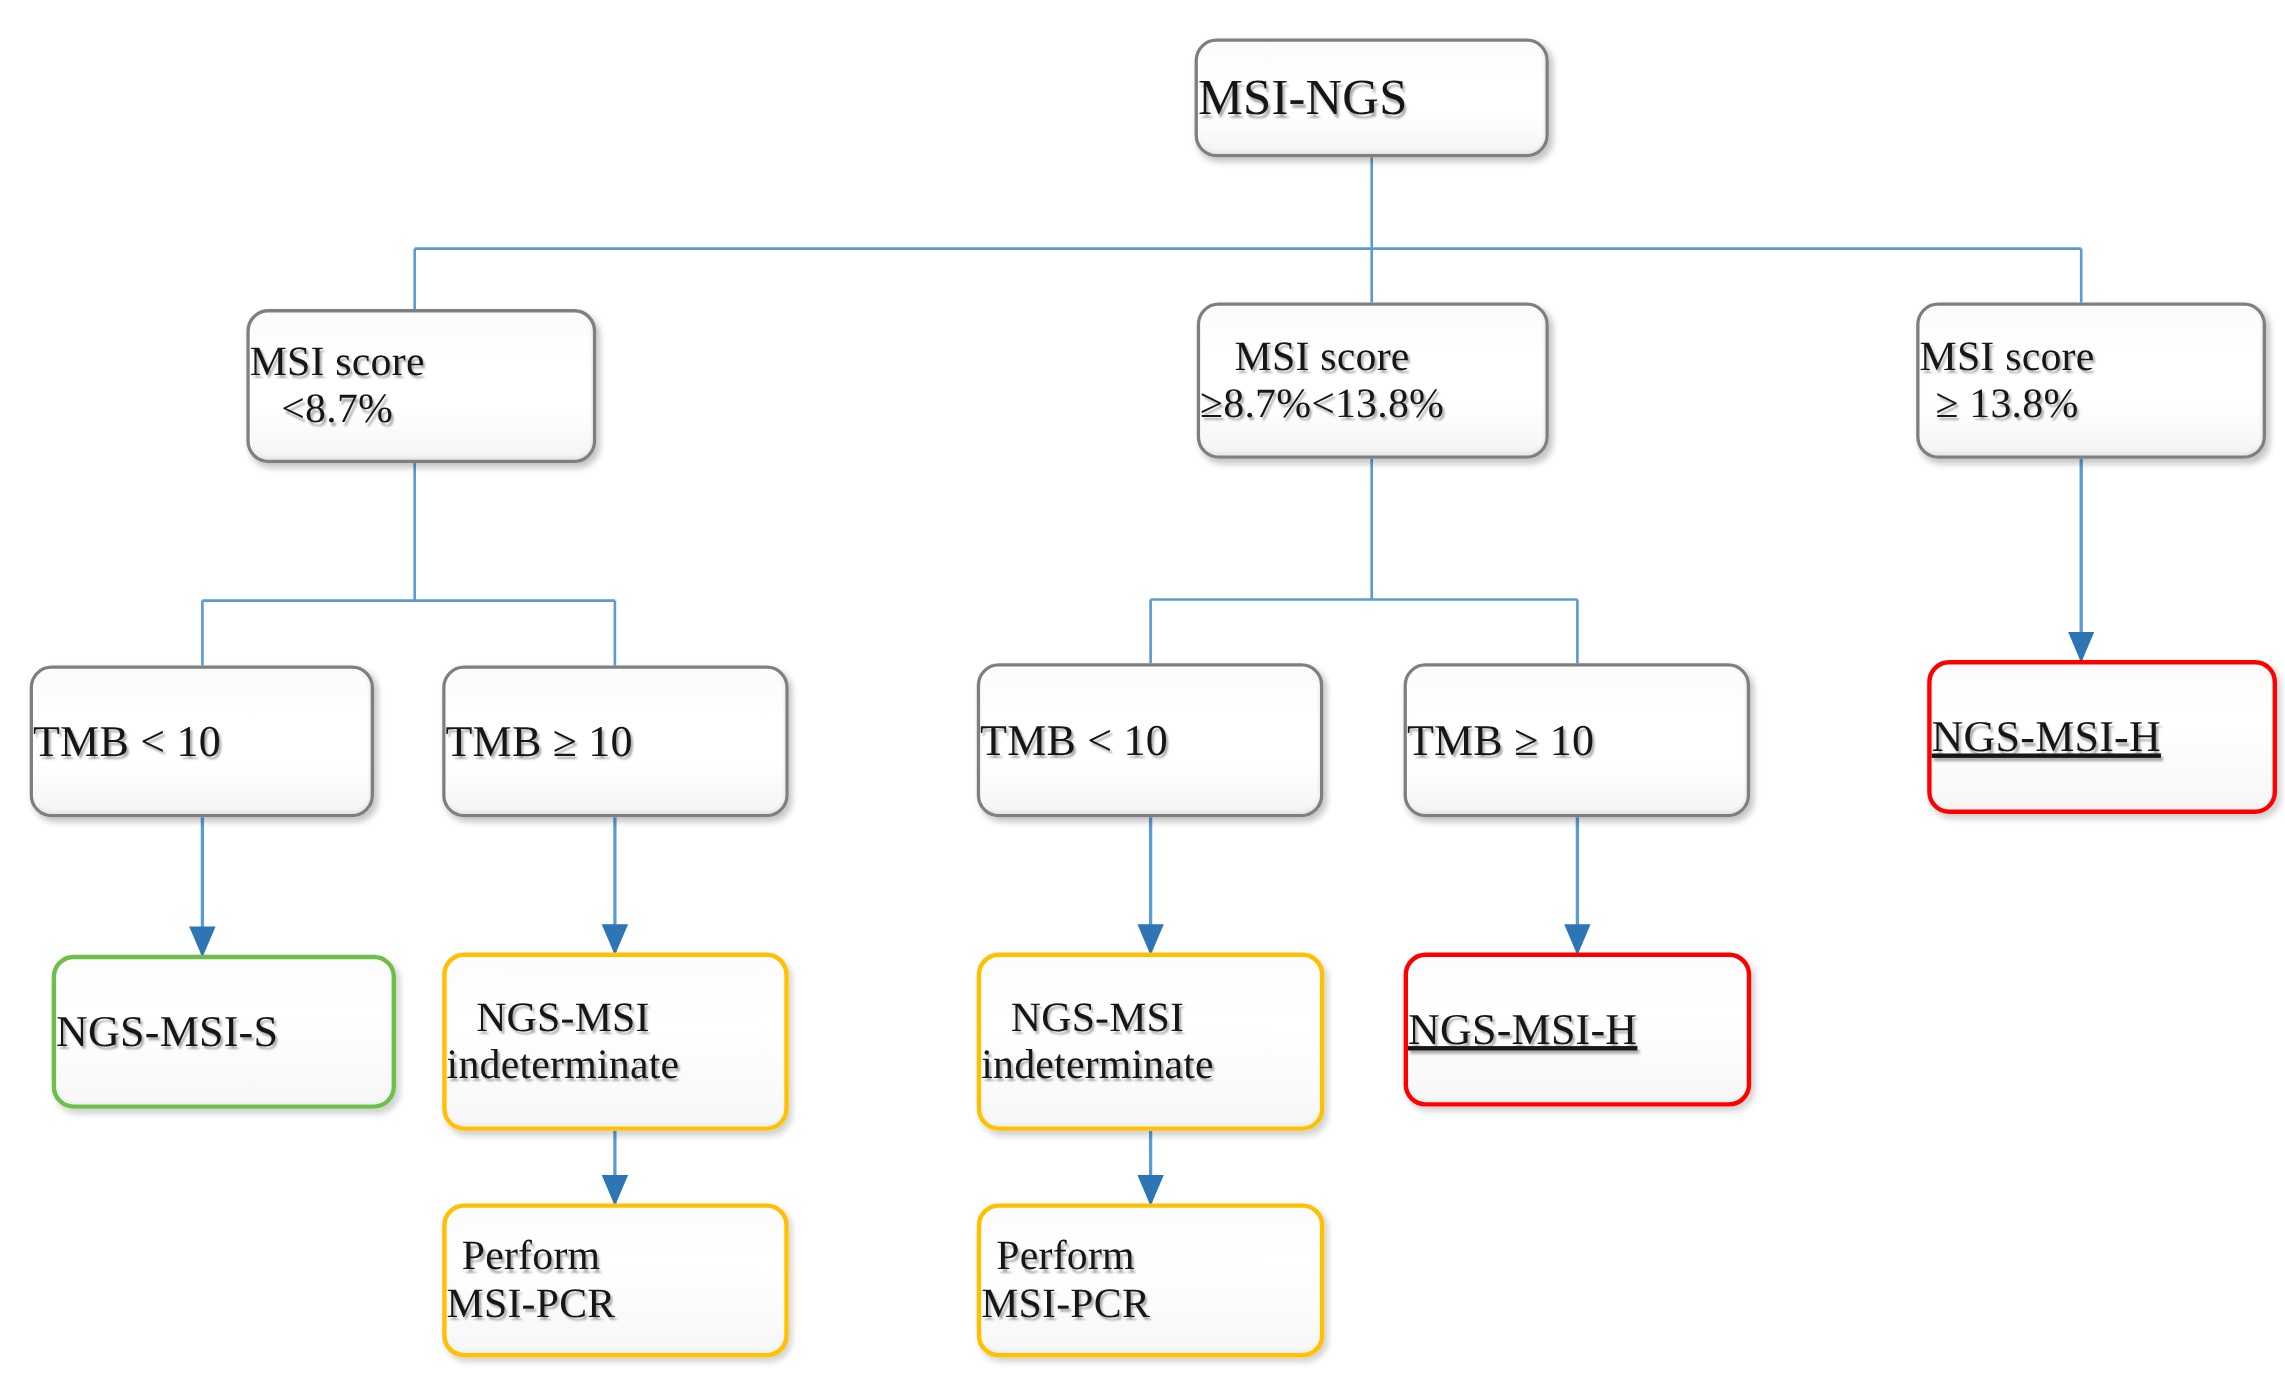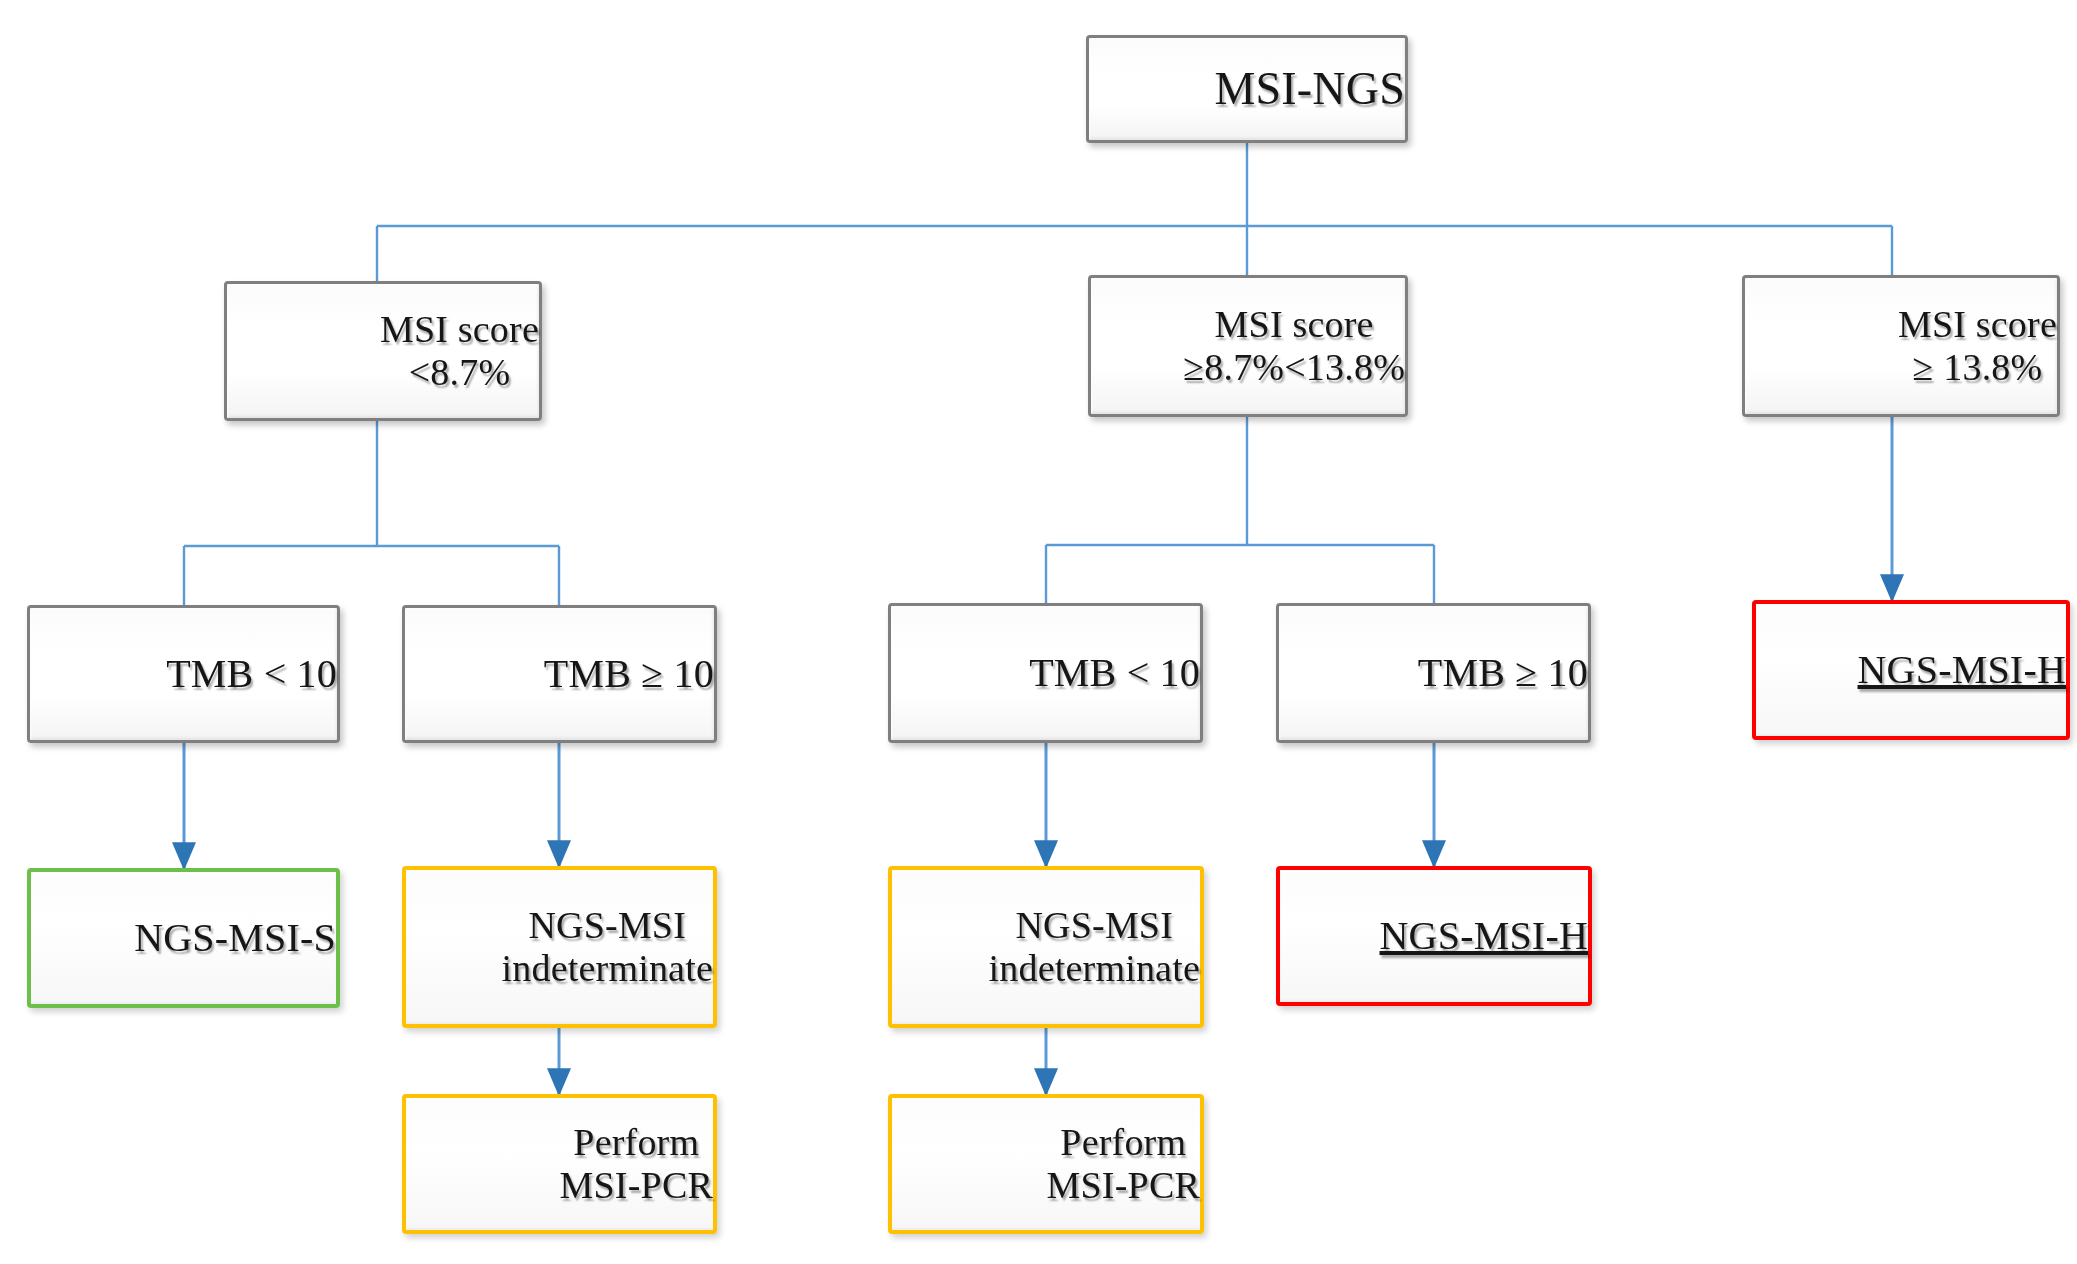--- a/index.html
+++ b/index.html
@@ -22,23 +22,23 @@
     top: 0;
     width: 2077px;
     height: 1264px;
     pointer-events: none;
   }
   .node {
     position: absolute;
     box-sizing: border-box;
     display: flex;
     align-items: center;
-    justify-content: flex-end;
+    justify-content: flex-start;
     text-align: center;
-    border-radius: 4px;
+    border-radius: 20px;
     background: #ffffff;
     color: #161616;
     line-height: 1.14;
     white-space: pre-line;
     letter-spacing: 0.2px;
     z-index: 3;
   }
   
   .node.grey {
     border: 3px solid #7f7f7f;
@@ -51,20 +51,21 @@
       inset 0 -3px 3px -1px #e2e2e2,
       3px 4px 6px rgba(0,0,0,0.23);
   }
   .node.green {
     border: 4px solid #6CC04A;
     background: linear-gradient(180deg,#fcfcfc 0%,#ffffff 40%,#f7f7f7 100%);
     box-shadow:
       inset 0 2px 2px -1px #ffffff,
       inset 0 -3px 3px -1px #ededed,
       3px 4px 6px rgba(0,0,0,0.18);
+    margin-left: 20px;
   }
   .node.amber {
     border: 4px solid #FFC000;
     background: linear-gradient(180deg,#fcfcfc 0%,#ffffff 40%,#f7f7f7 100%);
     box-shadow:
       inset 0 2px 2px -1px #ffffff,
       inset 0 -3px 3px -1px #ededed,
       3px 4px 6px rgba(0,0,0,0.18);
   }
   .node.red {

